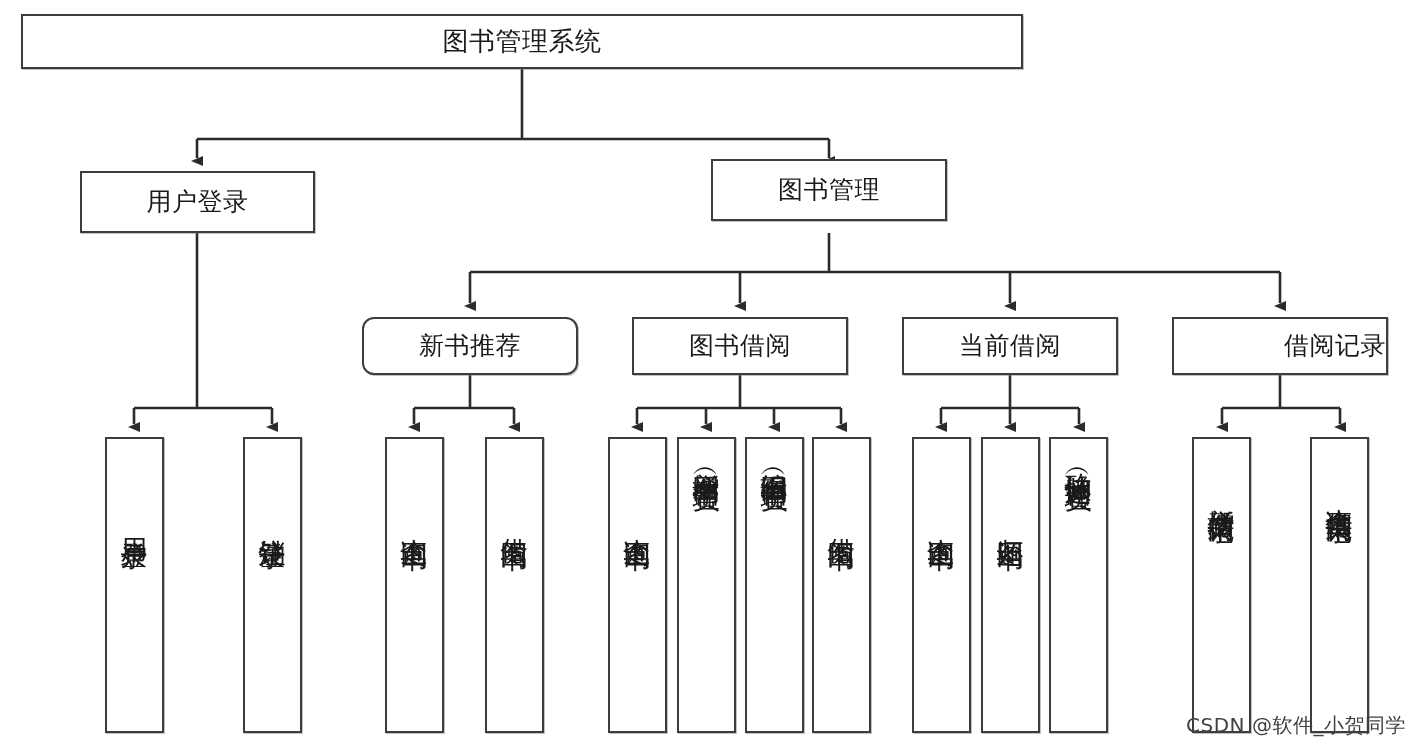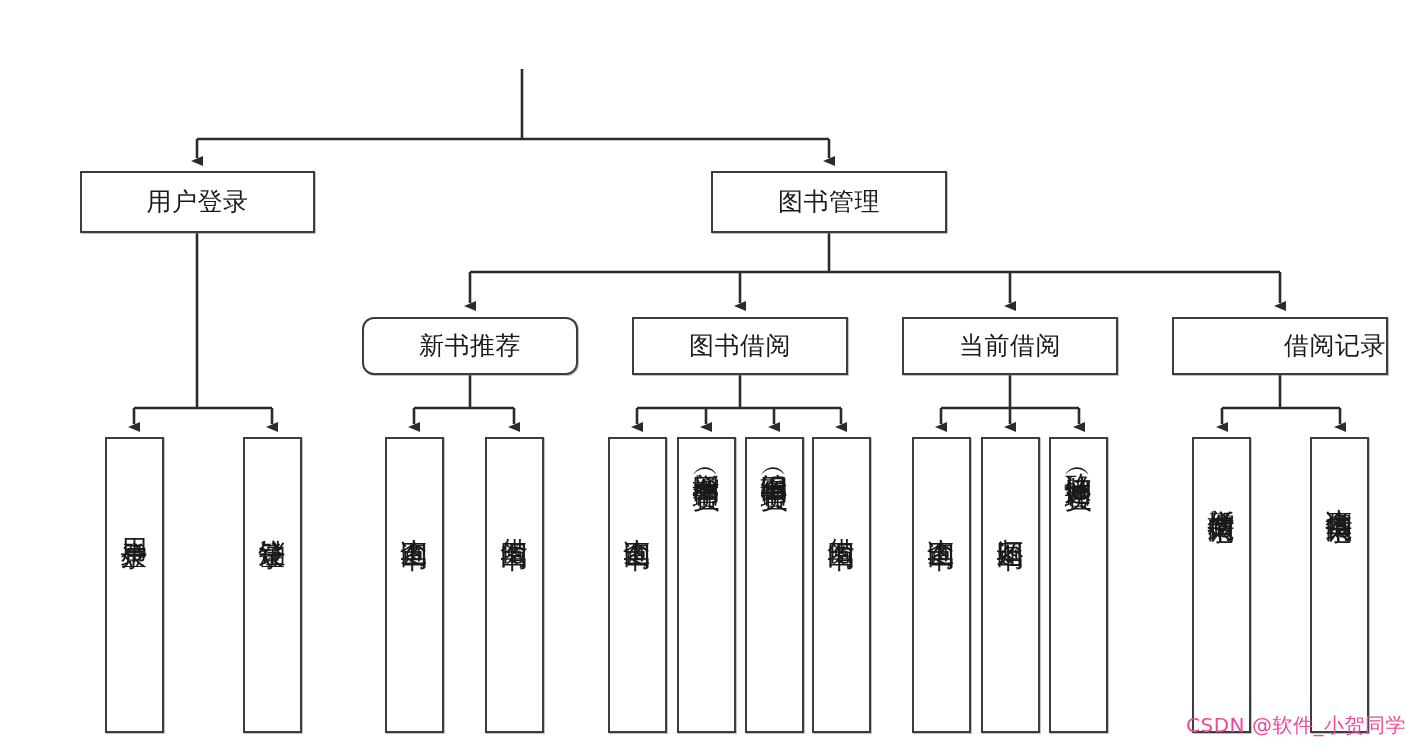--- a/index.html
+++ b/index.html
@@ -62,21 +62,21 @@
     white-space: nowrap;
   }
   .node.v.short .lbl  { margin-top: 78px; }
   .node.v.medium .lbl { margin-top: 48px; }
   .node.v.tall .lbl   { margin-top: 12px; }
   .watermark {
     position: absolute;
     left: 1186px;
     top: 712px;
     font-size: 20px;
-    color: #ec4899;
+    color: #404040;
     white-space: nowrap;
     letter-spacing: 0.5px;
   }
 </style>
 </head>
 <body>
 
 <div id="canvas">
 
   <svg id="edges" viewBox="0 0 1405 747">
@@ -122,25 +122,28 @@
       <path d="M1010,408 L1010,424" marker-end="url(#arrow)"></path>
       <path d="M1079,408 L1079,424" marker-end="url(#arrow)"></path>
 
       <path d="M1280,375 L1280,408"></path>
       <path d="M1222,408 L1340,408"></path>
       <path d="M1222,408 L1222,424" marker-end="url(#arrow)"></path>
       <path d="M1340,408 L1340,424" marker-end="url(#arrow)"></path>
     </g>
   </svg>
 
+  <div class="node h root" style="left:21px; top:14px; width:1002px; height:55px;">
+    <span class="lbl">图书管理系统</span>
+  </div>
 
   <div class="node h" style="left:80px; top:171px; width:235px; height:62px;">
     <span class="lbl">用户登录</span>
   </div>
-  <div class="node h" style="left:711px; top:171px; width:236px; height:62px;">
+  <div class="node h" style="left:711px; top:159px; width:236px; height:62px;">
     <span class="lbl">图书管理</span>
   </div>
 
   <div class="node h" style="left:362px; top:317px; width:216px; height:58px;border-radius:12px;">
     <span class="lbl">新书推荐</span>
   </div>
   <div class="node h" style="left:902px; top:317px; width:216px; height:58px;">
     <span class="lbl">当前借阅</span>
   </div>
   <div class="node h" style="left:632px; top:317px; width:216px; height:58px;">

